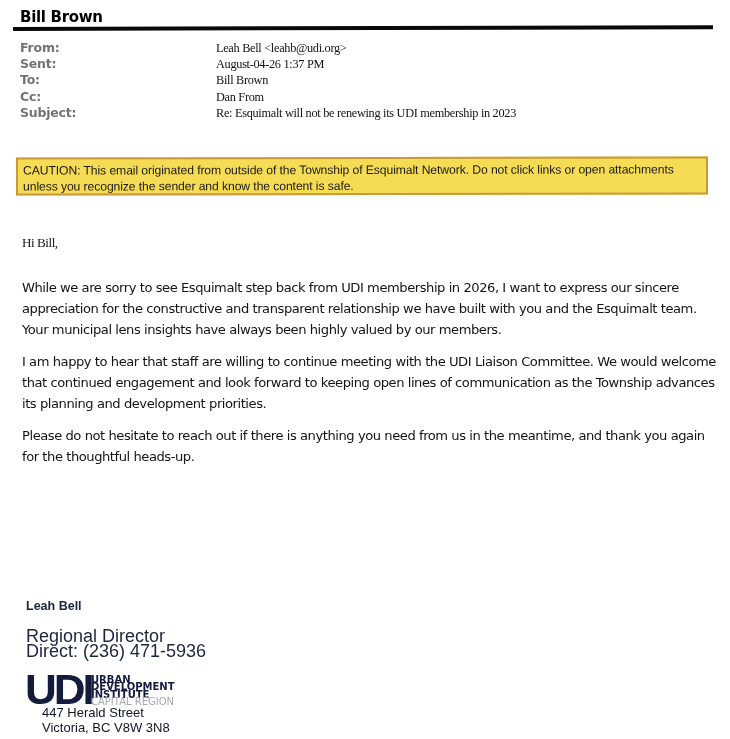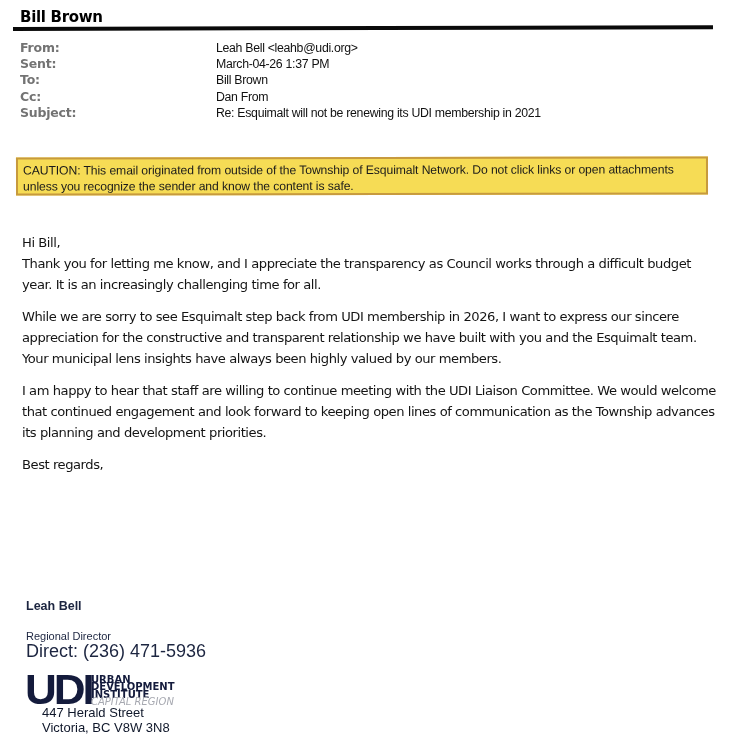--- a/index.html
+++ b/index.html
@@ -9,88 +9,87 @@
   .owner { position: absolute; left: 20px; top: 8px; font-family: "DejaVu Sans", sans-serif;
            font-weight: bold; font-size: 15px; letter-spacing: -0.3px; color: #000; }
   .owner-rule { position: absolute; left: 13px; top: 27px; width: 700px; height: 4px;
                 background: #0a0a0a; transform: rotate(-0.15deg); transform-origin: left center; }
 
   .hdr { position: absolute; left: 20px; top: 40px; }
   .hdr-row { position: relative; height: 16.2px; font-size: 12.5px; line-height: 16px; }
   .hdr-label { position: absolute; left: 0; font-weight: bold; color: #737373;
                font-family: "DejaVu Sans", sans-serif; letter-spacing: -0.2px; }
   .hdr-value { position: absolute; left: 196px; white-space: nowrap; color: #111;
-               font-family: Liberation Sans, sans-serif; letter-spacing: -0.3px; font-size: 12.3px; }
+               font-family: Liberation Serif, serif; letter-spacing: -0.3px; font-size: 12.3px; }
 
   .caution { position: absolute; left: 16px; top: 157px; width: 692px; height: 38px;
              background: #f6dc55; border: 2px solid #c79a3e; box-sizing: border-box;
              padding: 3px 6px 0 5px; font-family: "Liberation Sans", sans-serif;
              font-size: 12.2px; line-height: 16px; color: #1a1a1a; letter-spacing: -0.1px;
              transform: rotate(-0.1deg); }
 
   .body { position: absolute; left: 22px; top: 232px; width: 695px;
           font-family: "DejaVu Sans", sans-serif; font-size: 13.1px; line-height: 21px;
           color: #141414; letter-spacing: -0.45px; }
   .body p { margin: 0 0 11px 0; }
-  .body p.greet { margin-bottom: 0; }
+  .body p.greet { margin-bottom: 24px; font-family: Liberation Serif, serif; }
 
   .sig { position: absolute; left: 26px; top: 598px; font-family: "Liberation Sans", sans-serif;
          color: #1c2540; }
   .sig-name { font-weight: bold; font-size: 12.5px; line-height: 16px; }
-  .sig-title { margin-top: 15px; font-size: 11px; line-height: 15px; }
+  .sig-title { margin-top: 15px; font-size: 18px; line-height: 15px; }
   .sig-phone { font-size: 18px; line-height: 15px; }
 
   .logo { position: absolute; left: 25px; top: 675px; height: 32px; width: 160px; }
   .logo-udi { position: absolute; left: 0; top: -6px; font-family: "Liberation Sans", sans-serif;
               font-weight: bold; font-size: 42px; line-height: 42px; color: #141b3c;
               letter-spacing: -3px; transform: scaleX(1.05); transform-origin: left; }
   .logo-text { position: absolute; left: 66px; top: 1px; font-family: "DejaVu Sans", sans-serif;
                font-size: 10px; line-height: 7.3px; font-weight: bold; color: #141b3c; }
-  .logo-text .region { color: #a7a9b1; font-weight: normal; font-style: italic; }
+  .logo-text .region { color: #a7a9b1; font-weight: normal; }
 
   .addr { position: absolute; left: 42px; top: 705px; font-family: "Liberation Sans", sans-serif;
           font-size: 13px; line-height: 15px; color: #0f172a; }
 </style>
 </head>
 <body>
 
 <div class="owner">Bill Brown</div>
 <div class="owner-rule"></div>
 
 <div class="hdr">
   <div class="hdr-row">
     <span class="hdr-label">From:</span>
     <span class="hdr-value">Leah Bell &lt;leahb@udi.org&gt;</span>
   </div>
   <div class="hdr-row">
     <span class="hdr-label">Sent:</span>
-    <span class="hdr-value">March-04-26 1:37 PM</span>
+    <span class="hdr-value">August-04-26 1:37 PM</span>
   </div>
   <div class="hdr-row">
     <span class="hdr-label">To:</span>
     <span class="hdr-value">Bill Brown</span>
   </div>
   <div class="hdr-row">
     <span class="hdr-label">Cc:</span>
     <span class="hdr-value">Dan From</span>
   </div>
   <div class="hdr-row">
     <span class="hdr-label">Subject:</span>
-    <span class="hdr-value">Re: Esquimalt will not be renewing its UDI membership in 2021</span>
+    <span class="hdr-value">Re: Esquimalt will not be renewing its UDI membership in 2023</span>
   </div>
 </div>
 
 <div class="caution">CAUTION: This email originated from outside of the Township of Esquimalt Network. Do not click links or open attachments unless you recognize the sender and know the content is safe.</div>
 
 <div class="body">
   <p class="greet">Hi Bill,</p>
-  <p>Thank you for letting me know, and I appreciate the transparency as Council works through a difficult budget year. It is an increasingly challenging time for all.</p>
   <p>While we are sorry to see Esquimalt step back from UDI membership in 2026, I want to express our sincere appreciation for the constructive and transparent relationship we have built with you and the Esquimalt team. Your municipal lens insights have always been highly valued by our members.</p>
   <p>I am happy to hear that staff are willing to continue meeting with the UDI Liaison Committee. We would welcome that continued engagement and look forward to keeping open lines of communication as the Township advances its planning and development priorities.</p>
-  <p>Best regards,</p>
+  <p>Please do not hesitate to reach out if there is anything you need from us in the meantime, and thank you again for the thoughtful heads-up.</p>
 </div>
 
 <div class="sig">
   <div class="sig-name">Leah Bell</div>
   <div class="sig-title">Regional Director</div>
   <div class="sig-phone">Direct: (236) 471-5936</div>
 </div>
 
 <div class="logo">
   <div class="logo-udi">UDI</div>

